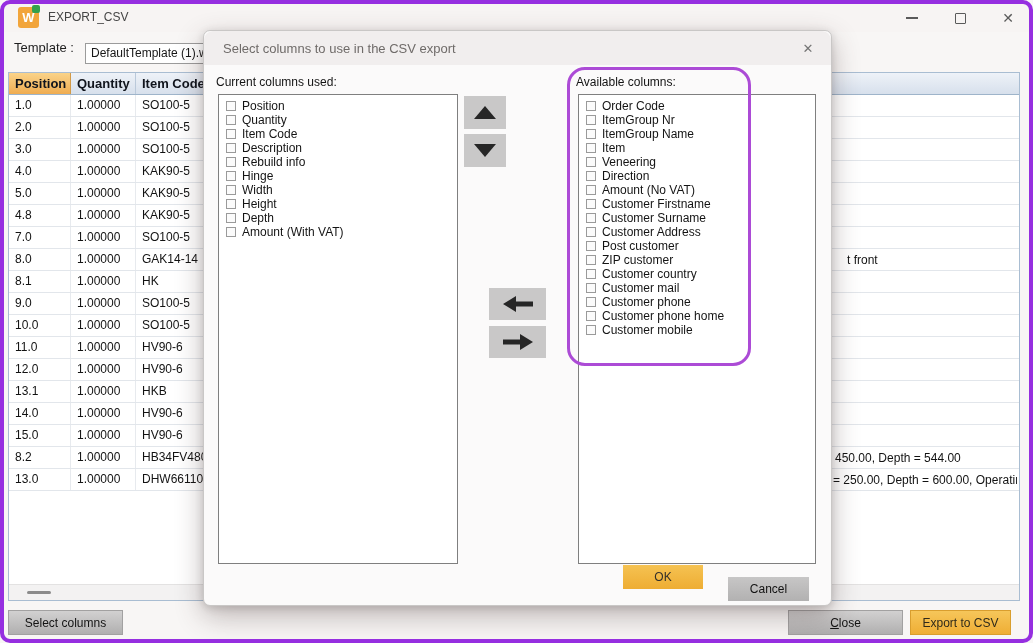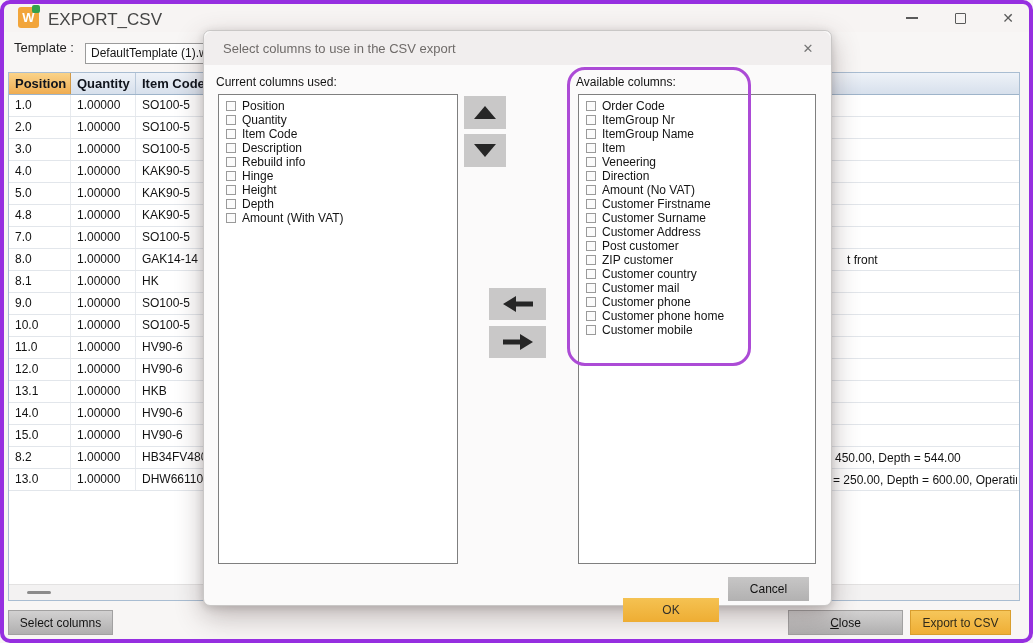--- a/index.html
+++ b/index.html
@@ -5,21 +5,21 @@
   * { margin:0; padding:0; box-sizing:border-box; }
   html,body { background:#2b2b2b; }
   body { font-family:"Liberation Sans", sans-serif; }
   .screen { position:relative; width:1033px; height:643px; background:#f8f6f5; overflow:hidden; }
   .win-border { position:absolute; inset:0; border:4px solid #962fe0; border-radius:10px; pointer-events:none; z-index:100; }
 
   
   .titlebar { position:absolute; left:4px; top:4px; right:4px; height:28px; background:#f7f4f3; z-index:2; }
   .app-icon { position:absolute; left:14px; top:3px; width:21px; height:21px; background:#f2a53b; border-radius:3px; color:#fff; font-weight:bold; font-size:13px; display:flex; align-items:center; justify-content:center; }
   .app-icon .green-corner { position:absolute; right:-1px; top:-2px; width:8px; height:8px; background:#34a04e; border-radius:2px; }
-  .win-title { position:absolute; left:44px; top:6px; font-size:17px; color:#454545; }
+  .win-title { position:absolute; left:44px; top:6px; font-size:12px; color:#454545; }
   .win-controls { position:absolute; right:12px; top:0; height:28px; display:flex; align-items:center; gap:30px; }
   .winbtn { width:18px; height:18px; display:flex; align-items:center; justify-content:center; color:#5a5a5a; cursor:default; }
   .winbtn .dash { width:12px; height:2px; background:#5a5a5a; }
   .winbtn .sq { width:11px; height:11px; border:1.5px solid #5a5a5a; border-radius:1px; }
   .winbtn.close-glyph { font-size:14px; }
 
   
   .template-label { position:absolute; left:14px; top:40px; font-size:13px; color:#1f1f1f; z-index:2; }
   .template-input { position:absolute; left:85px; top:43px; width:158px; height:21px; background:#fff; border:1px solid #9b9b9b; font-size:12px; color:#161616; line-height:19px; padding:0 5px; white-space:nowrap; overflow:hidden; z-index:2; }
 
@@ -35,21 +35,21 @@
   .td { font-size:12px; color:#121212; padding-left:6px; line-height:21px; border-right:1px solid #e7eaee; white-space:nowrap; overflow:hidden; }
   .td-pos { width:62px; } .td-qty { width:65px; } .td-code { width:85px; }
   .clip-text { position:absolute; font-size:12px; color:#121212; white-space:nowrap; overflow:hidden; width:184px; }
   .hscroll { position:absolute; left:0; right:0; bottom:0; height:16px; background:#f3f2f2; border-top:1px solid #e3e2e2; }
   .hthumb { position:absolute; left:18px; top:6px; width:24px; height:3px; background:#8b8b8b; border-radius:2px; }
 
   
   .btn { position:absolute; display:flex; align-items:center; justify-content:center; font-size:12px; color:#131313; cursor:default; }
   .btn-gray { background:linear-gradient(#d2d1d1,#b0afaf); border:1px solid #a2a1a1; }
   .btn-orange { background:linear-gradient(#f6c65a,#efae35); border:1px solid #d99e2e; color:#2f2a1a; }
-  .select-columns-btn { left:8px; top:610px; width:105px; height:25px; z-index:2;text-align:right; }
+  .select-columns-btn { left:8px; top:610px; width:115px; height:25px; z-index:2;text-align:right; }
   .close-btn { left:788px; top:610px; width:115px; height:25px; z-index:2; }
   .export-btn { left:910px; top:610px; width:101px; height:25px; z-index:2; }
 
   
   .dialog { position:absolute; left:203px; top:30px; width:629px; height:576px; background:#fbfafa; border:1px solid #c9c7c6; border-radius:7px; box-shadow:0 10px 28px rgba(70,50,50,.33), 0 2px 8px rgba(0,0,0,.14); z-index:10; }
   .dialog-titlebar { position:absolute; left:0; top:0; right:0; height:34px; background:#f1eeee; border-radius:9px 9px 0 0; }
   .dialog-title { position:absolute; left:19px; top:10px; font-size:13px; color:#6f6b69; }
   .dialog-close { position:absolute; right:14px; top:8px; width:18px; height:18px; display:flex; align-items:center; justify-content:center; font-size:13px; color:#757575; cursor:default; }
   .panel-label { position:absolute; font-size:12px; color:#141414; }
   .lbl-current { left:12px; top:44px; }
@@ -58,21 +58,21 @@
   .list-current { left:14px; }
   .list-available { left:374px; width:238px; }
   .list-item { display:flex; align-items:center; height:14px; gap:6px; cursor:default; }
   .cb { width:10px; height:10px; border:1px solid #9a9a9a; background:#fbfbfb; margin-left:3px; flex:none; }
   .item-label { font-size:12px; color:#141414; line-height:13px; white-space:nowrap; }
   .arrow-btn { position:absolute; background:#c9c8c8; display:flex; align-items:center; justify-content:center; cursor:default; }
   .btn-up { left:260px; top:65px; width:42px; height:33px; }
   .btn-down { left:260px; top:103px; width:42px; height:33px; }
   .btn-left { left:285px; top:257px; width:57px; height:32px; }
   .btn-right { left:285px; top:295px; width:57px; height:32px; }
-  .ok-btn { left:419px; top:567px; width:96px; height:24px; }
+  .ok-btn { left:419px; top:534px; width:80px; height:24px; }
   .cancel-btn { left:524px; top:546px; width:81px; height:24px; }
   .dlg-btn { position:absolute; display:flex; align-items:center; justify-content:center; font-size:12px; cursor:default; }
   .dlg-btn.orange { background:linear-gradient(#f5c252,#eead33); color:#33302a; border:none; }
   .dlg-btn.gray { background:linear-gradient(#c7c6c6,#b2b1b1); color:#121212; border:none; }
 
   
   .annotation { position:absolute; left:567px; top:67px; width:184px; height:299px; border:3px solid #ac4bd6; border-radius:18px; z-index:60; pointer-events:none; }
 </style>
 </head>
 <body>
@@ -261,20 +261,24 @@
         <div class="list-item">
           <span class="cb"></span>
           <span class="item-label">Rebuild info</span>
         </div>
 
         <div class="list-item">
           <span class="cb"></span>
           <span class="item-label">Hinge</span>
         </div>
 
+        <div class="list-item">
+          <span class="cb"></span>
+          <span class="item-label">Width</span>
+        </div>
 
         <div class="list-item">
           <span class="cb"></span>
           <span class="item-label">Height</span>
         </div>
 
         <div class="list-item">
           <span class="cb"></span>
           <span class="item-label">Depth</span>
         </div>

